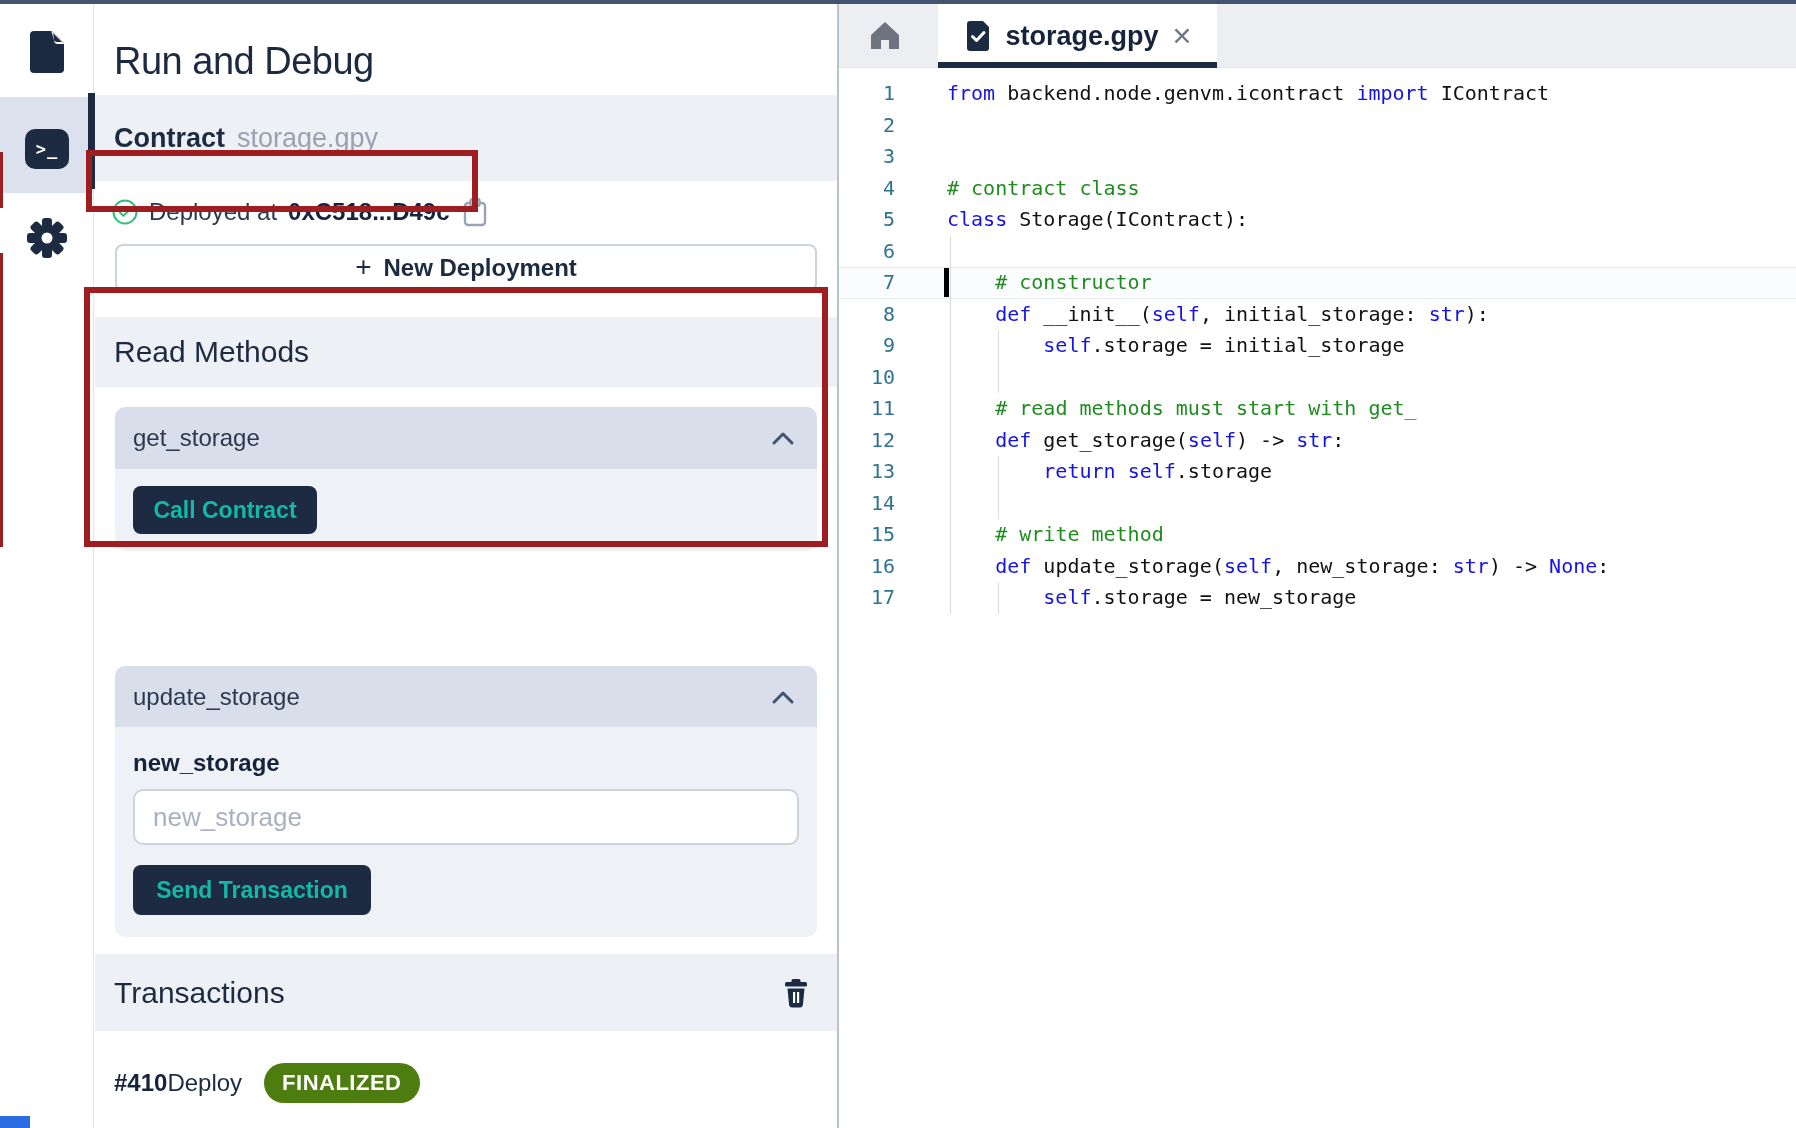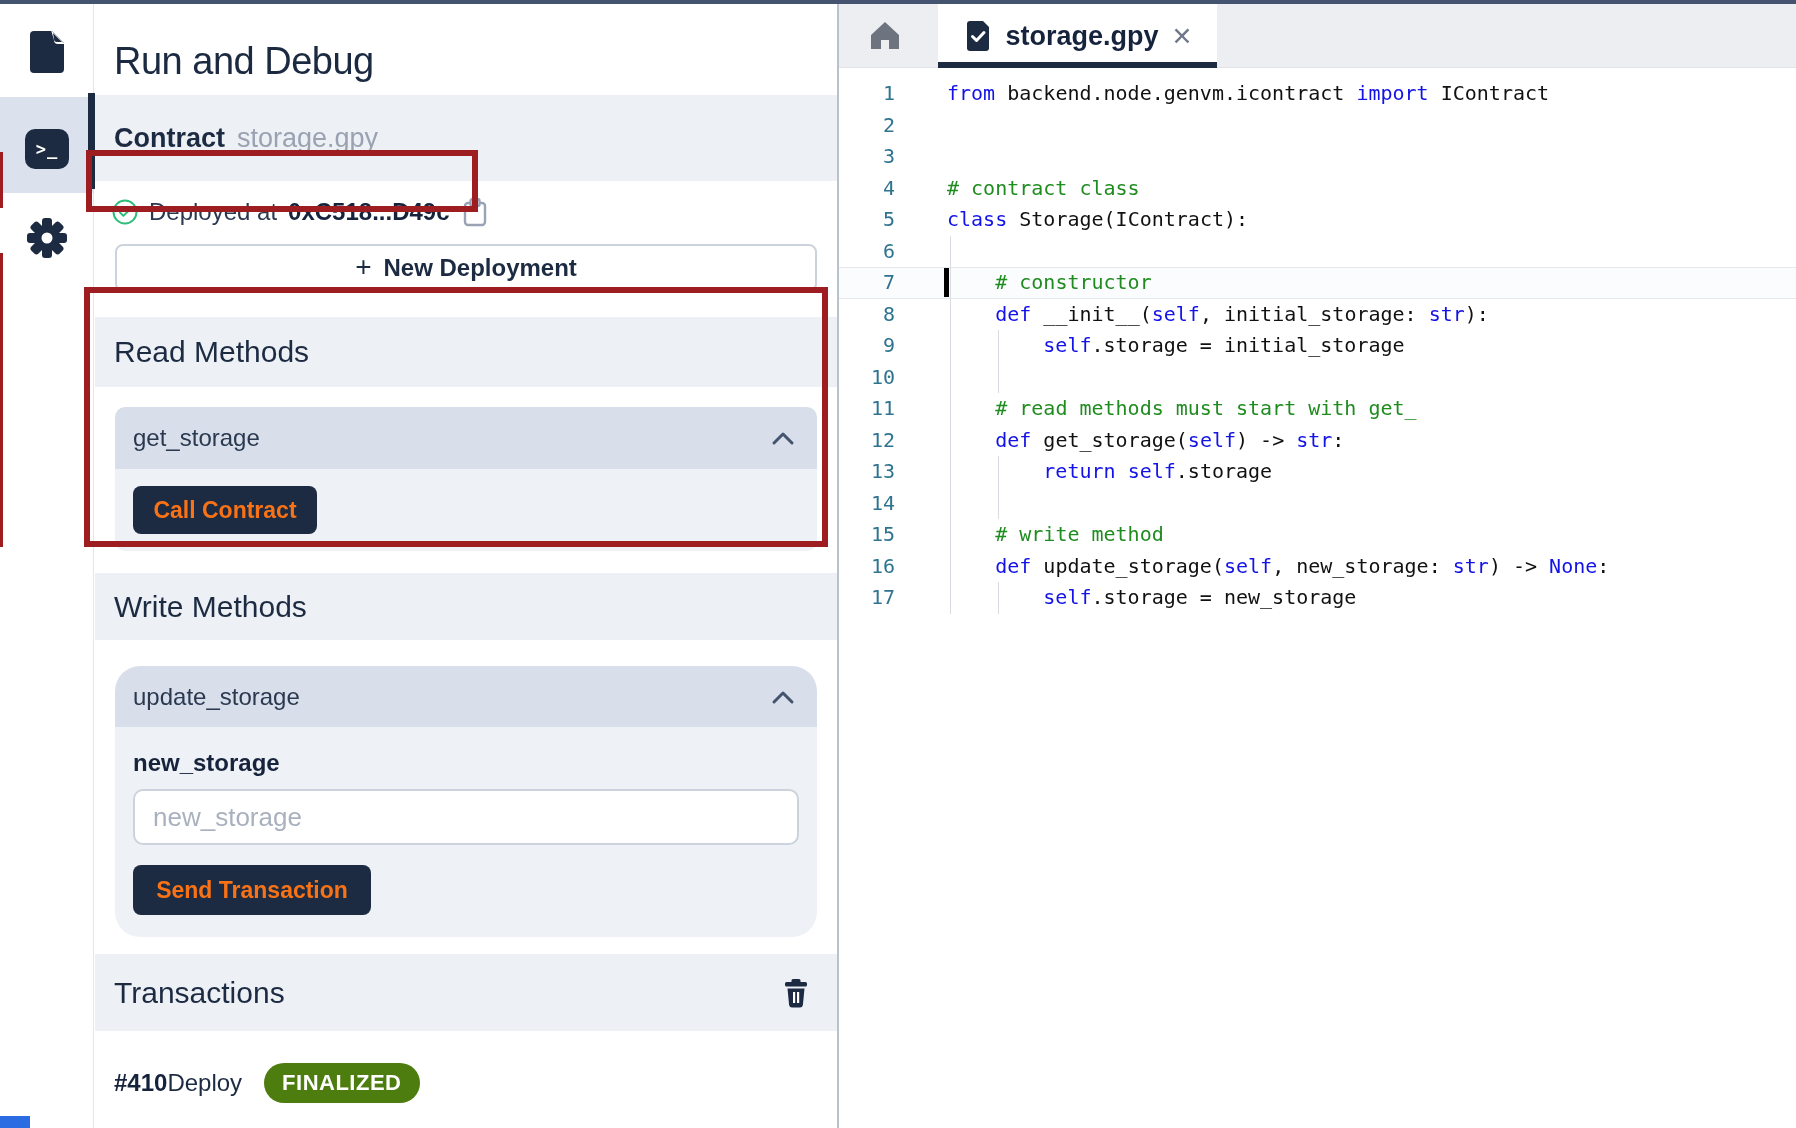--- a/index.html
+++ b/index.html
@@ -28,29 +28,29 @@
   .contract-file{font-size:27px;color:#9aa2b1;margin-left:12px;}
   .deployed{position:absolute;left:17px;top:165px;height:34px;display:flex;align-items:center;gap:11px;}
   .deployed-text{font-size:24px;color:#2a3950;}
   .deployed-addr{font-size:24px;font-weight:700;color:#16233c;}
   .btn-outline{position:absolute;left:20px;top:214px;width:702px;height:48px;background:#fff;border:2px solid #ccd3dc;border-radius:8px;
                display:flex;align-items:center;justify-content:center;gap:12px;box-sizing:border-box;cursor:pointer;}
   .btn-outline .plus{font-size:28px;font-weight:400;color:#1c2b42;margin-top:-3px;}
   .btn-outline .lbl{font-size:24px;font-weight:600;color:#1c2b42;}
   .card{position:absolute;left:20px;width:702px;border-radius:10px;overflow:hidden;}
   .card-get{top:377px;}
-  .card-upd{top:636px;border-radius:25px;}
+  .card-upd{top:636px;}
   .card-head{background:#d8dfeb;display:flex;align-items:center;justify-content:space-between;padding:0 22px 0 18px;}
   .card-get .card-head{height:62px;}
   .card-upd .card-head{height:61px;}
   .card-head .mname{font-size:24px;color:#2a3950;}
   .card-body{background:#eef1f6;}
   .card-get .card-body{height:82px;padding:17px 18px;box-sizing:border-box;}
   .card-upd .card-body{padding:18px 18px 22px 18px;}
-  .btn-navy{background:#1c2b42;color:#f97316;border:none;border-radius:8px;font-family:"Liberation Sans",sans-serif;
+  .btn-navy{background:#1c2b42;color:#14b8a6;border:none;border-radius:8px;font-family:"Liberation Sans",sans-serif;
             font-size:23px;font-weight:700;cursor:pointer;display:flex;align-items:center;justify-content:center;}
   .btn-call{width:184px;height:48px;}
   .btn-send{width:238px;height:50px;margin-top:20px;}
   .field-label{font-size:24px;font-weight:700;color:#16233c;margin:4px 0 12px 0;}
   .field-input{width:666px;height:56px;background:#fff;border:2px solid #ccd3dc;border-radius:10px;box-sizing:border-box;
                font-family:"Liberation Sans",sans-serif;font-size:26px;color:#2a3950;padding:0 18px;outline:none;}
   .field-input::placeholder{color:#a9b1bf;}
   .tx-row{position:absolute;left:0;top:1005px;width:742px;height:95px;display:flex;align-items:center;
           padding:0 29px 0 19px;box-sizing:border-box;}
   .tx-id{font-size:24px;font-weight:700;color:#16233c;}
@@ -165,23 +165,20 @@
         <svg width="24" height="16" viewBox="0 0 24 16">
           <path d="M3 13 L12 4 L21 13" fill="none" stroke="#44546e" stroke-width="3" stroke-linecap="round" stroke-linejoin="round"></path>
         </svg>
       </span>
     </div>
     <div class="card-body">
       <button class="btn-navy btn-call">Call Contract</button>
     </div>
   </div>
 
-  <div class="band band-write">
-    <h2>Write Methods</h2>
-  </div>
 
   <div class="card card-upd">
     <div class="card-head">
       <span class="mname">update_storage</span>
       <span style="cursor:pointer;">
         <svg width="24" height="16" viewBox="0 0 24 16">
           <path d="M3 13 L12 4 L21 13" fill="none" stroke="#44546e" stroke-width="3" stroke-linecap="round" stroke-linejoin="round"></path>
         </svg>
       </span>
     </div>

